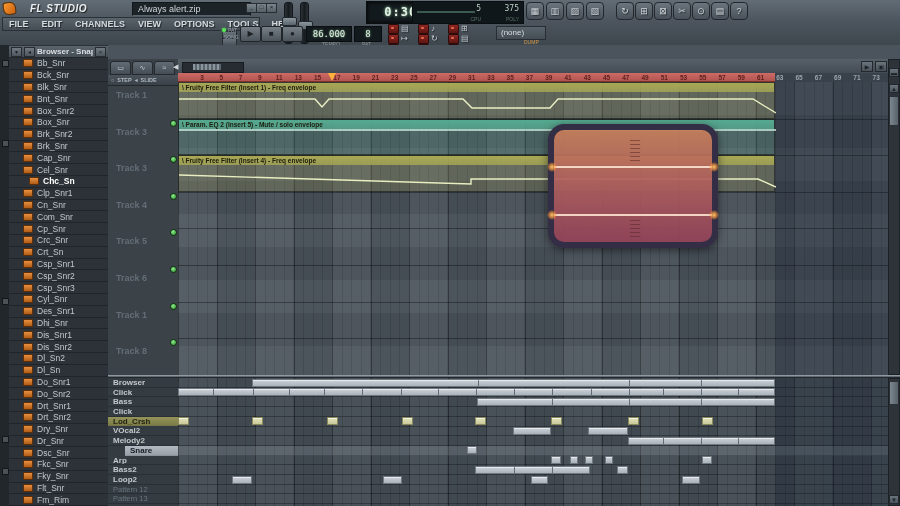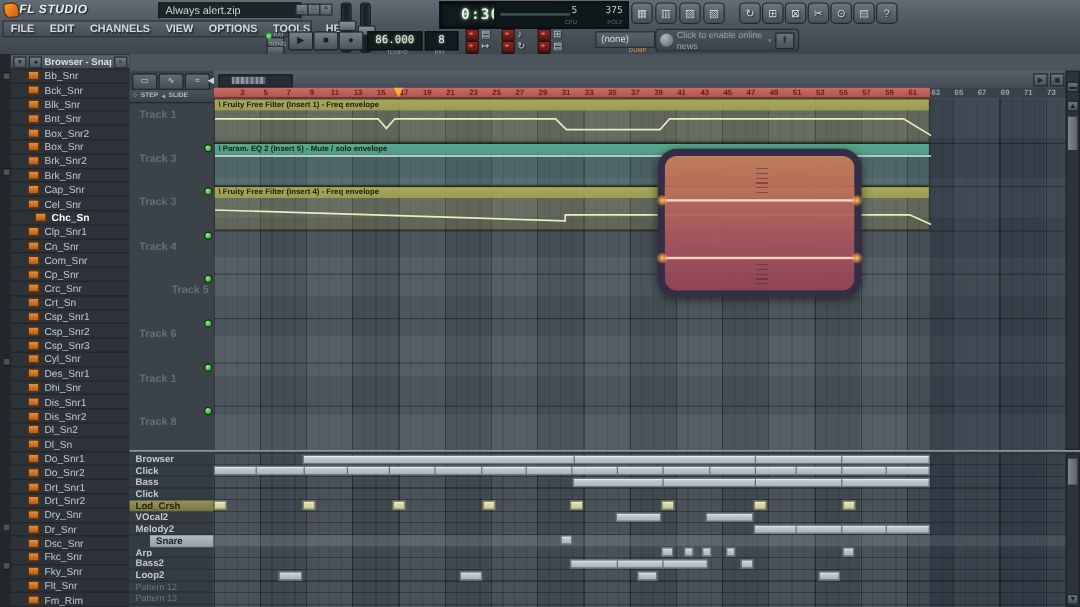--- a/index.html
+++ b/index.html
@@ -3,21 +3,21 @@
 <meta charset="utf-8">
 <style>
   html,body{margin:0;padding:0;background:#30373d;}
   body{width:900px;height:506px;position:relative;overflow:hidden;
        font-family:"Liberation Sans",sans-serif;-webkit-font-smoothing:antialiased;}
   .abs{position:absolute;}
   
   #topbar{left:0;top:0;width:900px;height:45px;
     background:linear-gradient(180deg,#626c74 0%,#4d565e 45%,#3e474e 100%);
     border-bottom:1px solid #20262b;}
-  .logo{left:3px;top:2px;width:126px;height:13px;display:flex;align-items:center;gap:0;}
+  .logo{left:3px;top:2px;width:126px;height:13px;display:flex;align-items:center;gap:14px;}
   .carrot{width:11px;height:11px;background:linear-gradient(135deg,#ff9a2e,#c85f10);
     border-radius:3px 6px 3px 6px;transform:rotate(-8deg);border:1px solid #5a3008;}
   .logotext{color:#e9eef1;font-size:10px;font-weight:bold;font-style:italic;letter-spacing:.5px;
     text-shadow:1px 1px 1px #222;}
   .titlefield{left:132px;top:2px;width:112px;height:12px;background:#1d2428;color:#cfd6da;
     font-size:9px;line-height:12px;padding-left:5px;border:1px solid #11161a;
     border-bottom-color:#5a646c;}
   .winbtn{top:3px;width:9px;height:8px;background:linear-gradient(#7c868e,#555f66);
     border:1px solid #272d32;color:#161b1f;font-size:6px;line-height:7px;text-align:center;}
   #menubar{left:2px;top:17px;width:256px;height:12px;display:flex;gap:1px;
@@ -257,26 +257,20 @@
       <div style="display: flex; align-items: center; gap: 2px; width: 24px; height: 8px;">
         <div class="redled"></div>
         <div class="togglyph">↻</div>
       </div>
     </div>
   <div class="abs" id="nonedrop">
     <span>(none)</span>
   </div>
   <span class="lcdcap" style="left:524px;top:39px;color:#d89a4a">DUMP</span>
 
-  <div class="abs" id="newsbanner">
-    <span class="sphere"></span>
-    <span style="color:#9aa4ac;font-size:7.5px;flex:1">Click to enable online news</span>
-    <span style="color:#7a848b;font-size:6px">▾</span>
-    <span style="width:14px;height:12px;background:linear-gradient(#6b757d,#49525a);border:1px solid #23282d;color:#2a3a2a;font-size:8px;text-align:center;line-height:12px">⬆</span>
-  </div>
 
   <div class="abs" id="panelToggles" style="left:526px;top:0;width:80px;height:20px">
       <div class="abs sqbtn" style="left: 0px;">▦</div>
       <div class="abs sqbtn" style="left: 20px;">▥</div>
       <div class="abs sqbtn" style="left: 40px;">▨</div>
       <div class="abs sqbtn" style="left: 60px;">▧</div>
     </div>
   <div class="abs" id="toolBtns" style="left:616px;top:0;width:136px;height:20px">
       <div class="abs sqbtn" style="left: 0px;">↻</div>
       <div class="abs sqbtn" style="left: 19px;">⊞</div>
@@ -473,21 +467,21 @@
     </div>
     <div id="trackLabels">
         <div class="track-label" style="top: 31px;">Track 1</div>
         <div class="trk-dot" style="top: 60.6px;"></div>
         <div class="track-label" style="top: 67.6px;">Track 3</div>
         <div class="trk-dot" style="top: 97.2px;"></div>
         <div class="track-label" style="top: 104.2px;">Track 3</div>
         <div class="trk-dot" style="top: 133.8px;"></div>
         <div class="track-label" style="top: 140.8px;">Track 4</div>
         <div class="trk-dot" style="top: 170.4px;"></div>
-        <div class="track-label" style="top: 177.4px; margin-left: 27px;">Track 5</div>
+        <div class="track-label" style="top: 177.4px;">Track 5</div>
         <div class="trk-dot" style="top: 207px;"></div>
         <div class="track-label" style="top: 214px;">Track 6</div>
         <div class="trk-dot" style="top: 243.6px;"></div>
         <div class="track-label" style="top: 250.6px;">Track 1</div>
         <div class="trk-dot" style="top: 280.2px;"></div>
         <div class="track-label" style="top: 287.2px;">Track 8</div>
       </div>
   </div>
 
   <div class="abs" id="topstrip">

